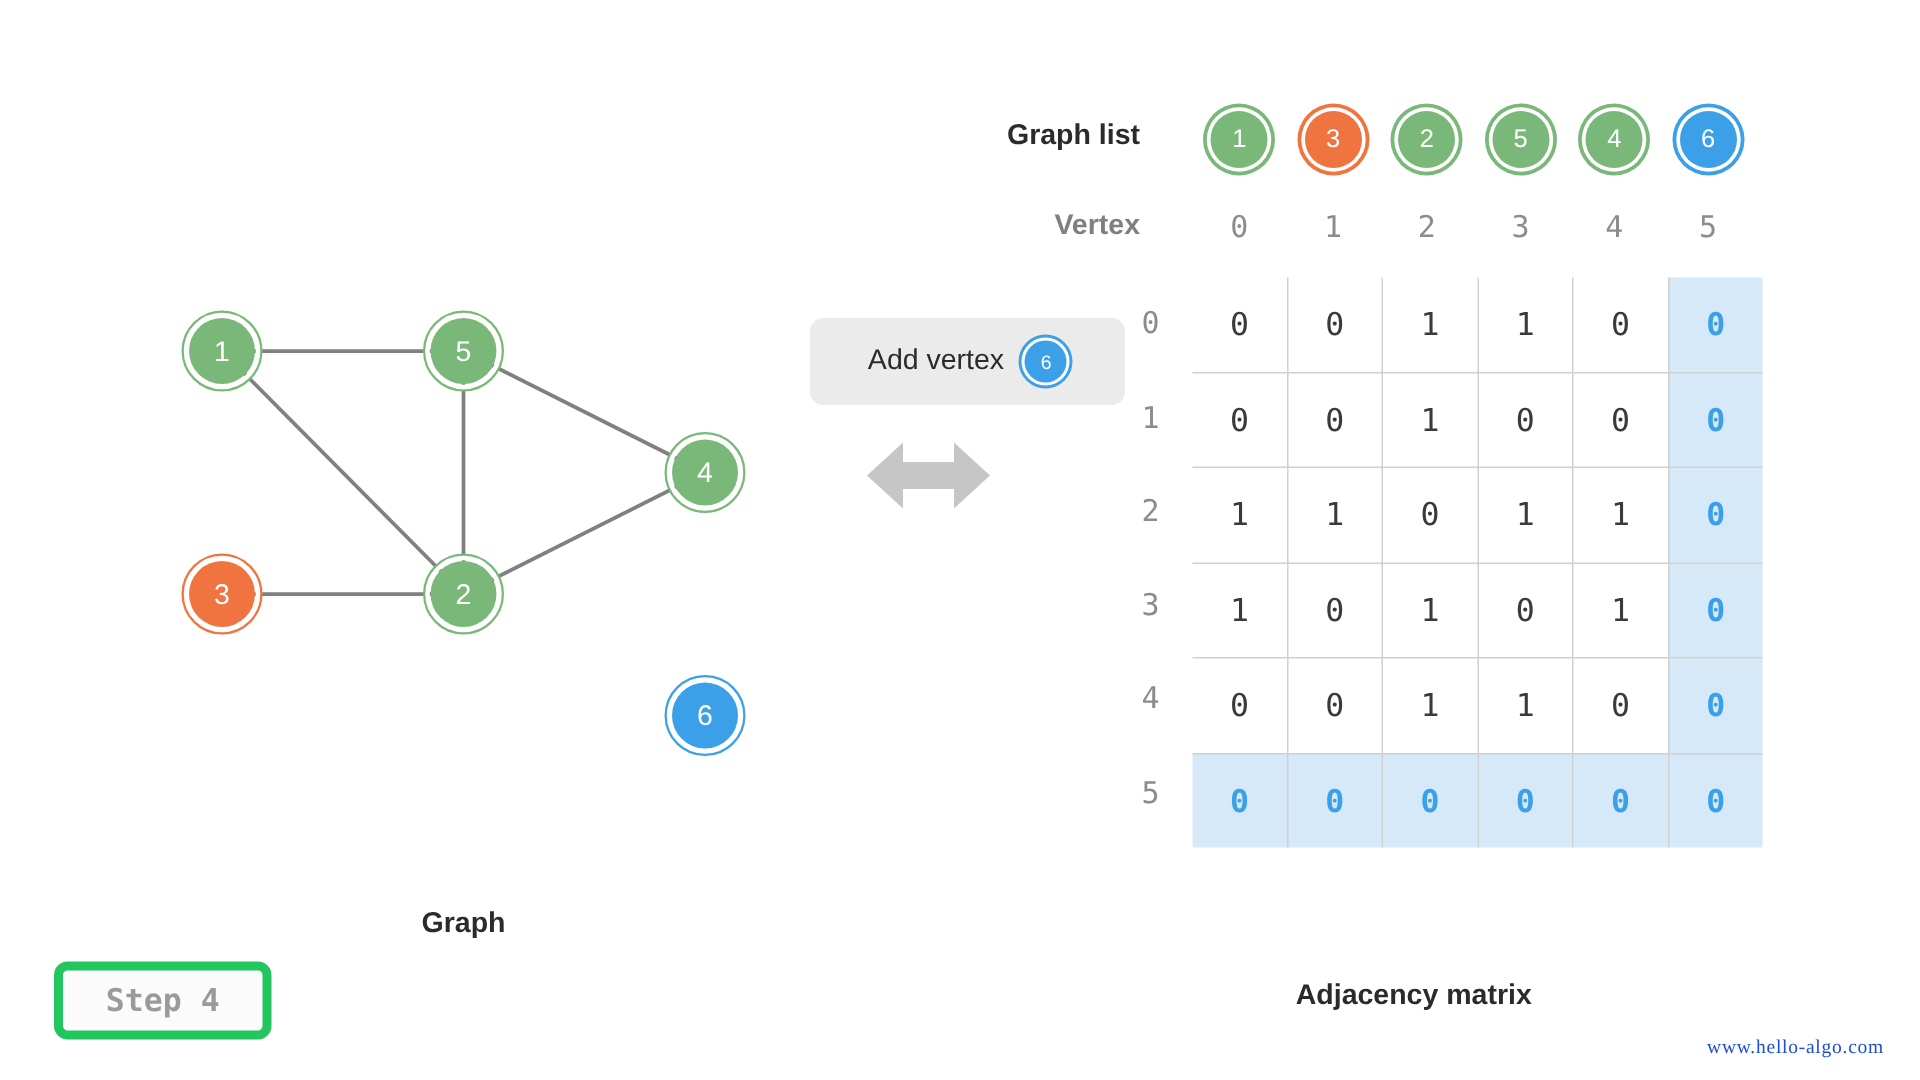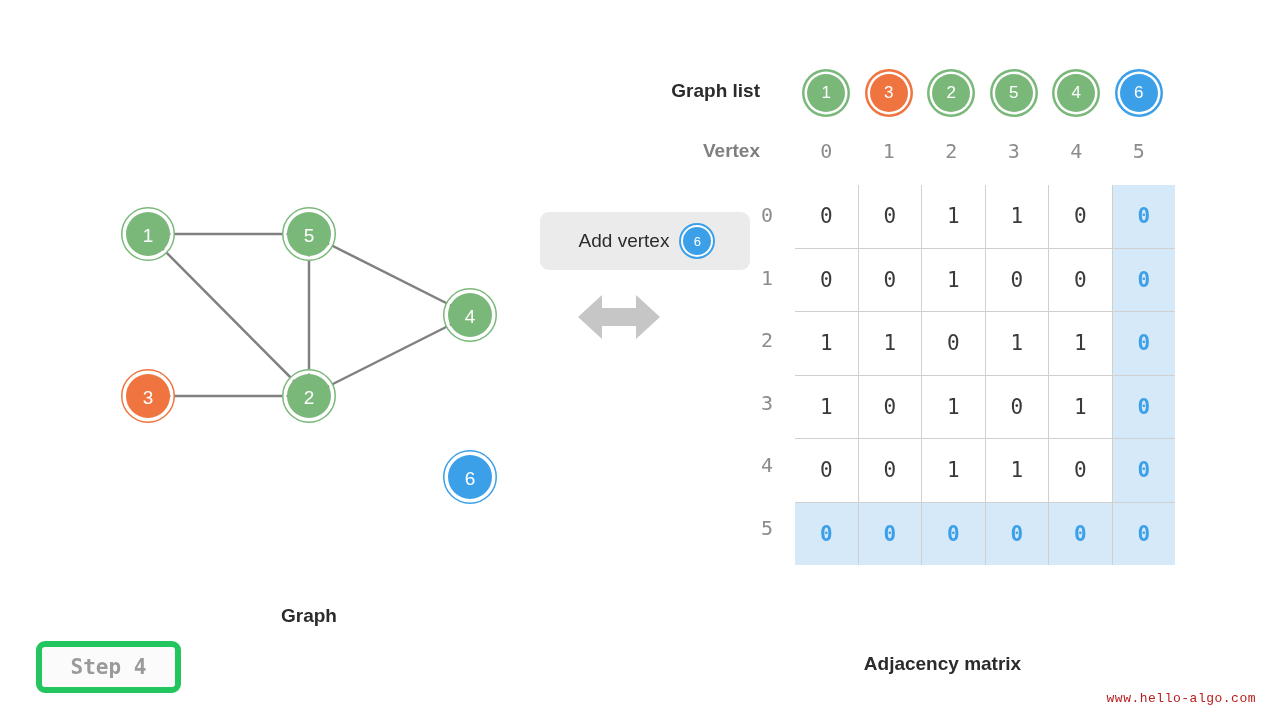--- a/index.html
+++ b/index.html
@@ -178,23 +178,23 @@
     font-size: 21px;
     font-weight: bold;
     color: #9a9a9a;
     box-sizing: border-box;
   }
 
   
   #watermark {
     position: absolute;
     right: 24px; bottom: 14px;
-    font-family: Liberation Mono, monospace;
+    font-family: Liberation Serif, serif;
     font-size: 13px;
-    color: #b91c1c;
+    color: #1d4ed8;
     letter-spacing: 0.5px;
   }
 </style>
 </head>
 <body>
 
 <div id="graph-panel">
   <svg id="graph-svg" width="560" height="600">
       <line x1="148" y1="234" x2="309" y2="234" stroke="#808080" stroke-width="2.5"></line>
       <line x1="148" y1="234" x2="309" y2="396" stroke="#808080" stroke-width="2.5"></line>

